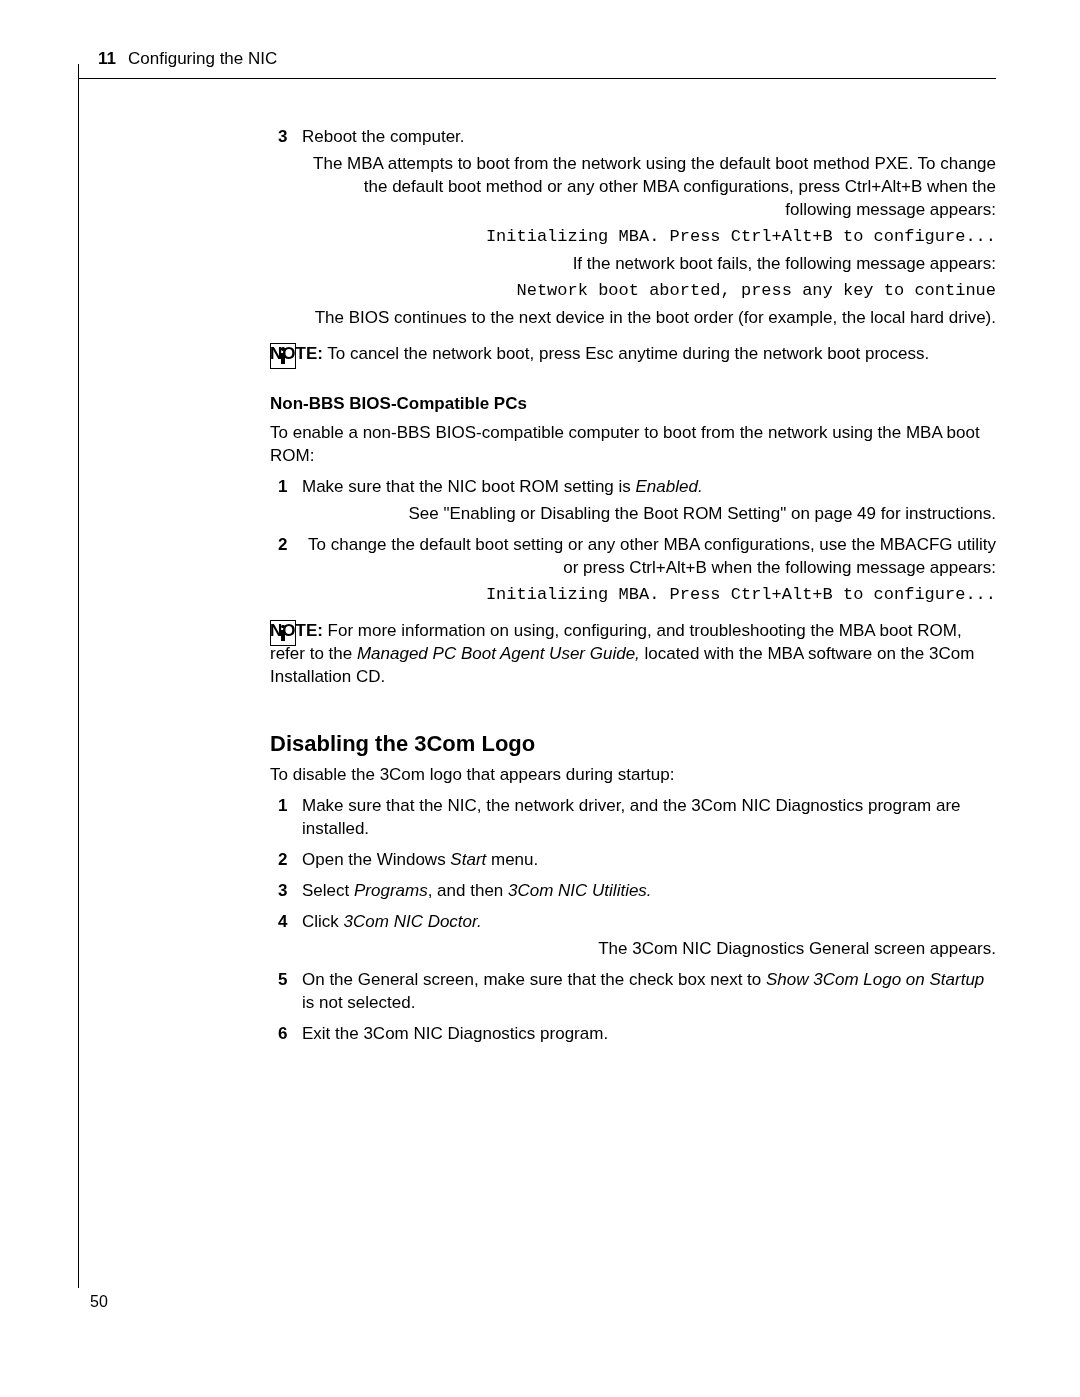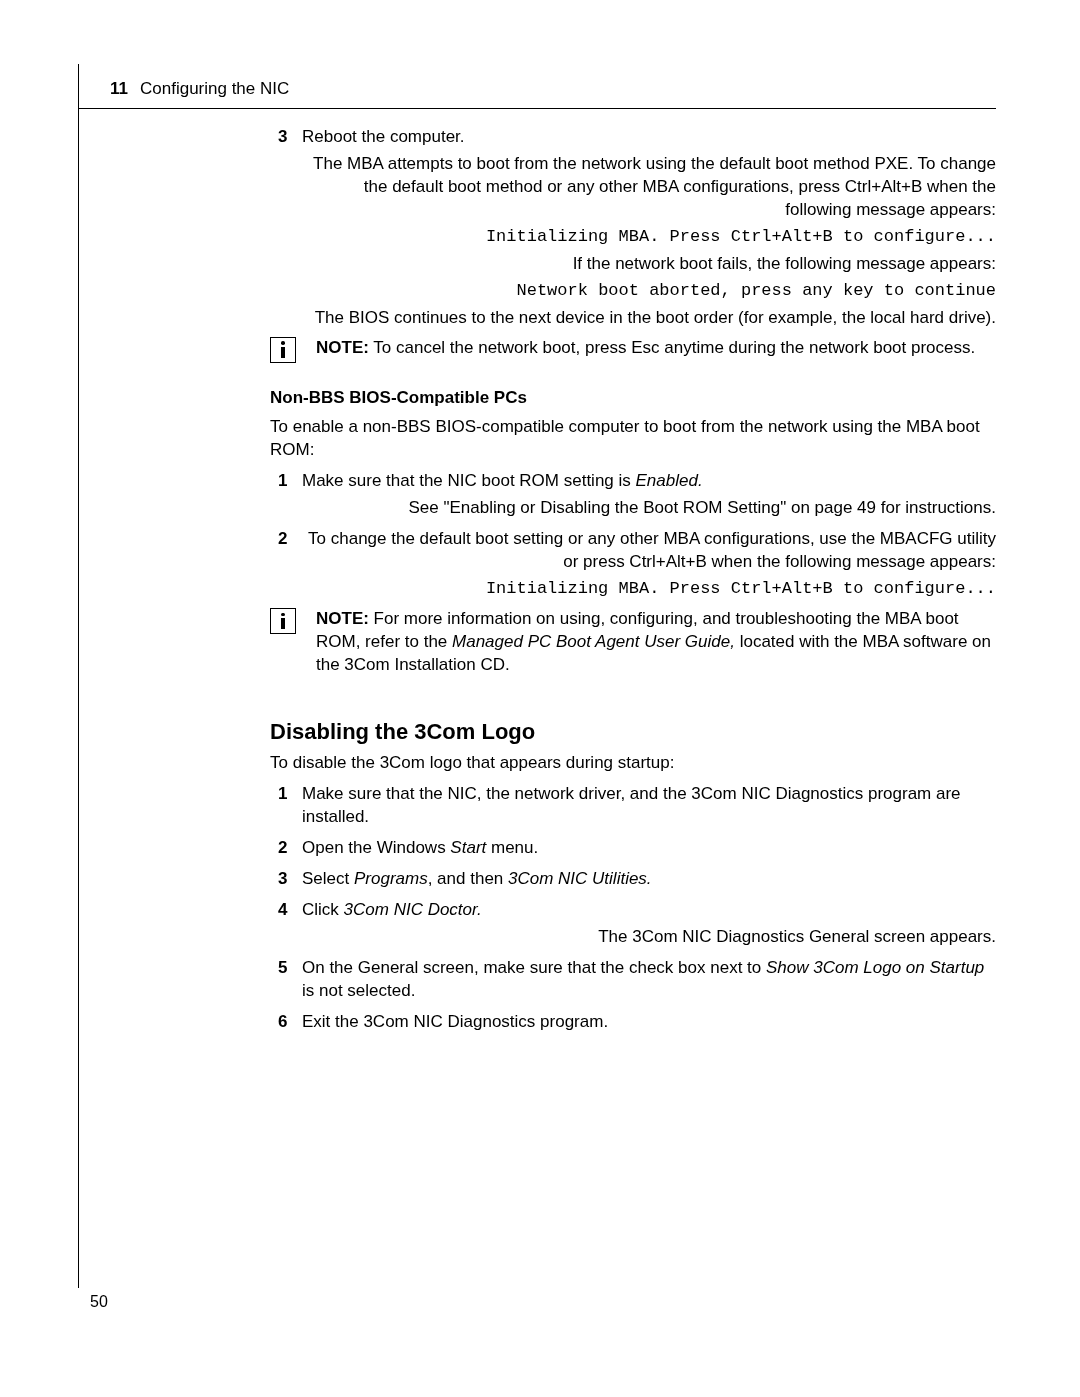--- a/index.html
+++ b/index.html
@@ -18,27 +18,27 @@
     left: 78px;
     top: 64px;
     bottom: 109px;
     width: 1px;
     background: #000;
   }
   .header {
     position: absolute;
     left: 78px;
     right: 84px;
-    top: 78px;
+    top: 48px;
     height: 30px;
     border-bottom: 1px solid #000;
     display: flex;
     align-items: baseline;
     gap: 12px;
-    padding-left: 32px;
+    padding-left: 20px;
   }
   .header .chap {
     font-weight: 700;
   }
   .content {
     position: absolute;
     left: 270px;
     right: 84px;
     top: 118px;
   }
@@ -57,22 +57,21 @@
     padding-left: 32px;
     margin-top: 4px;
     text-align: right;
   }
   .mono {
     font-family: "Courier New", monospace;
     font-size: 17px;
   }
   .note-block {
     position: relative;
-    margin-top: 7px;
-    padding-left: 46px;
+    margin-top: 13px;
   }
   .note-icon {
     position: absolute;
     left: 0;
     top: 0;
     width: 26px;
     height: 26px;
     border: 1.5px solid #000;
     box-sizing: border-box;
     display: flex;

